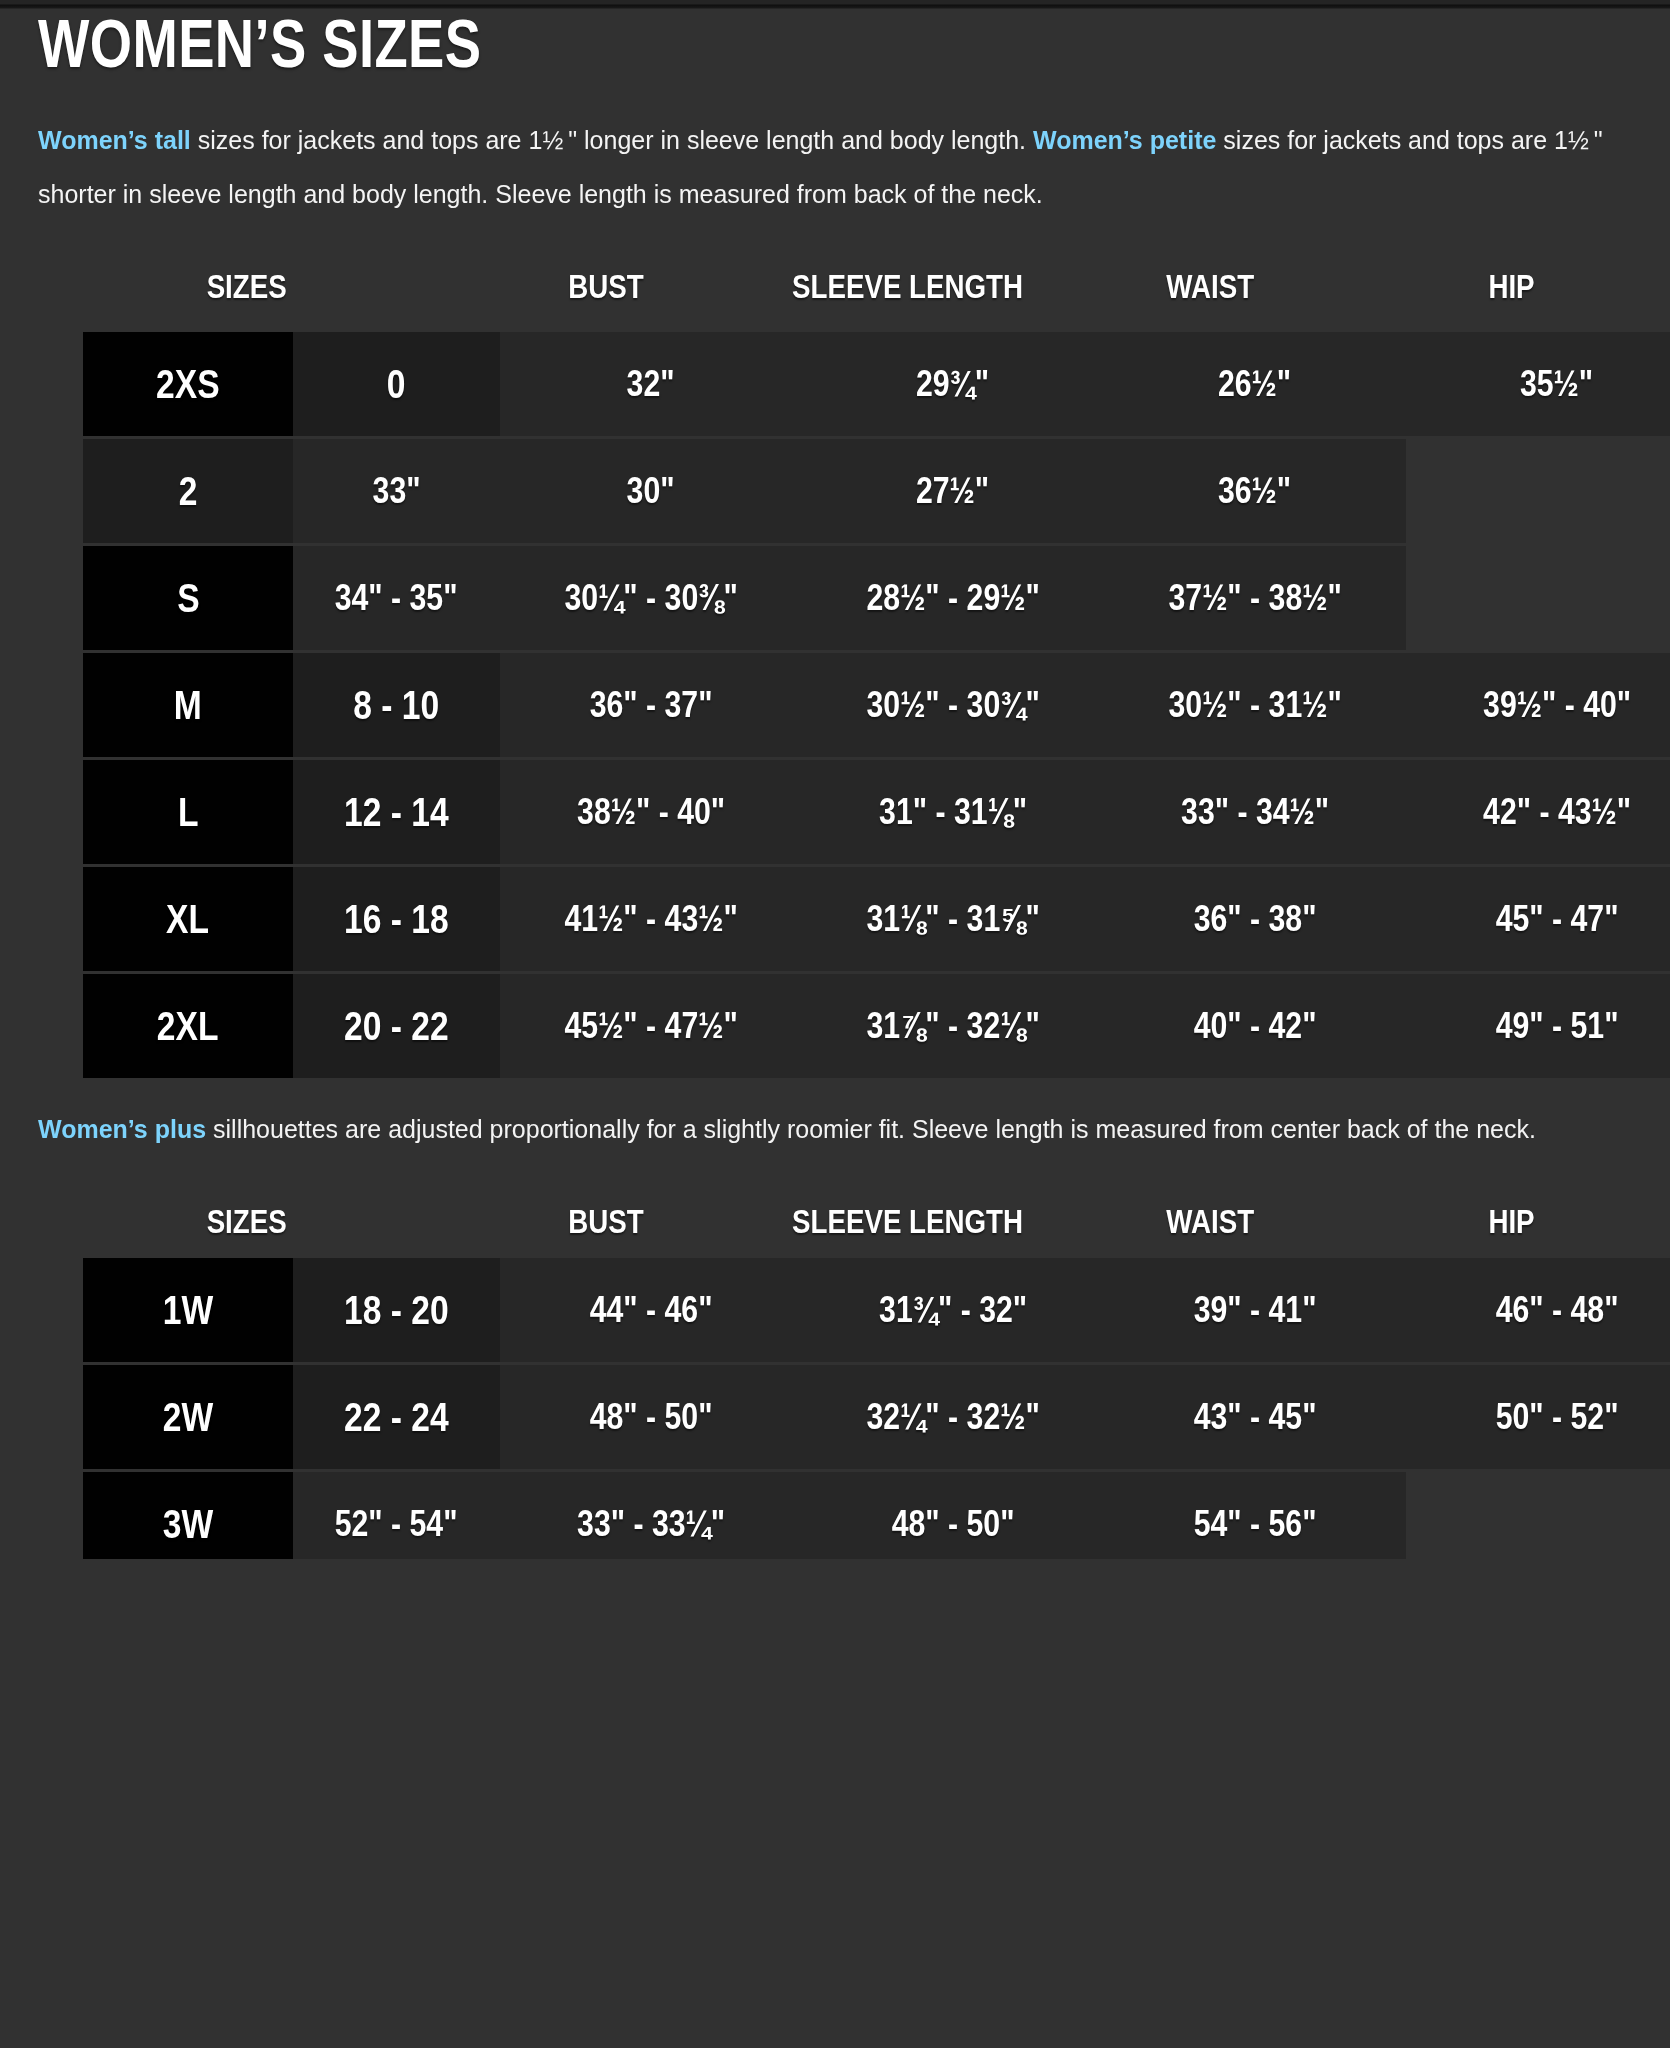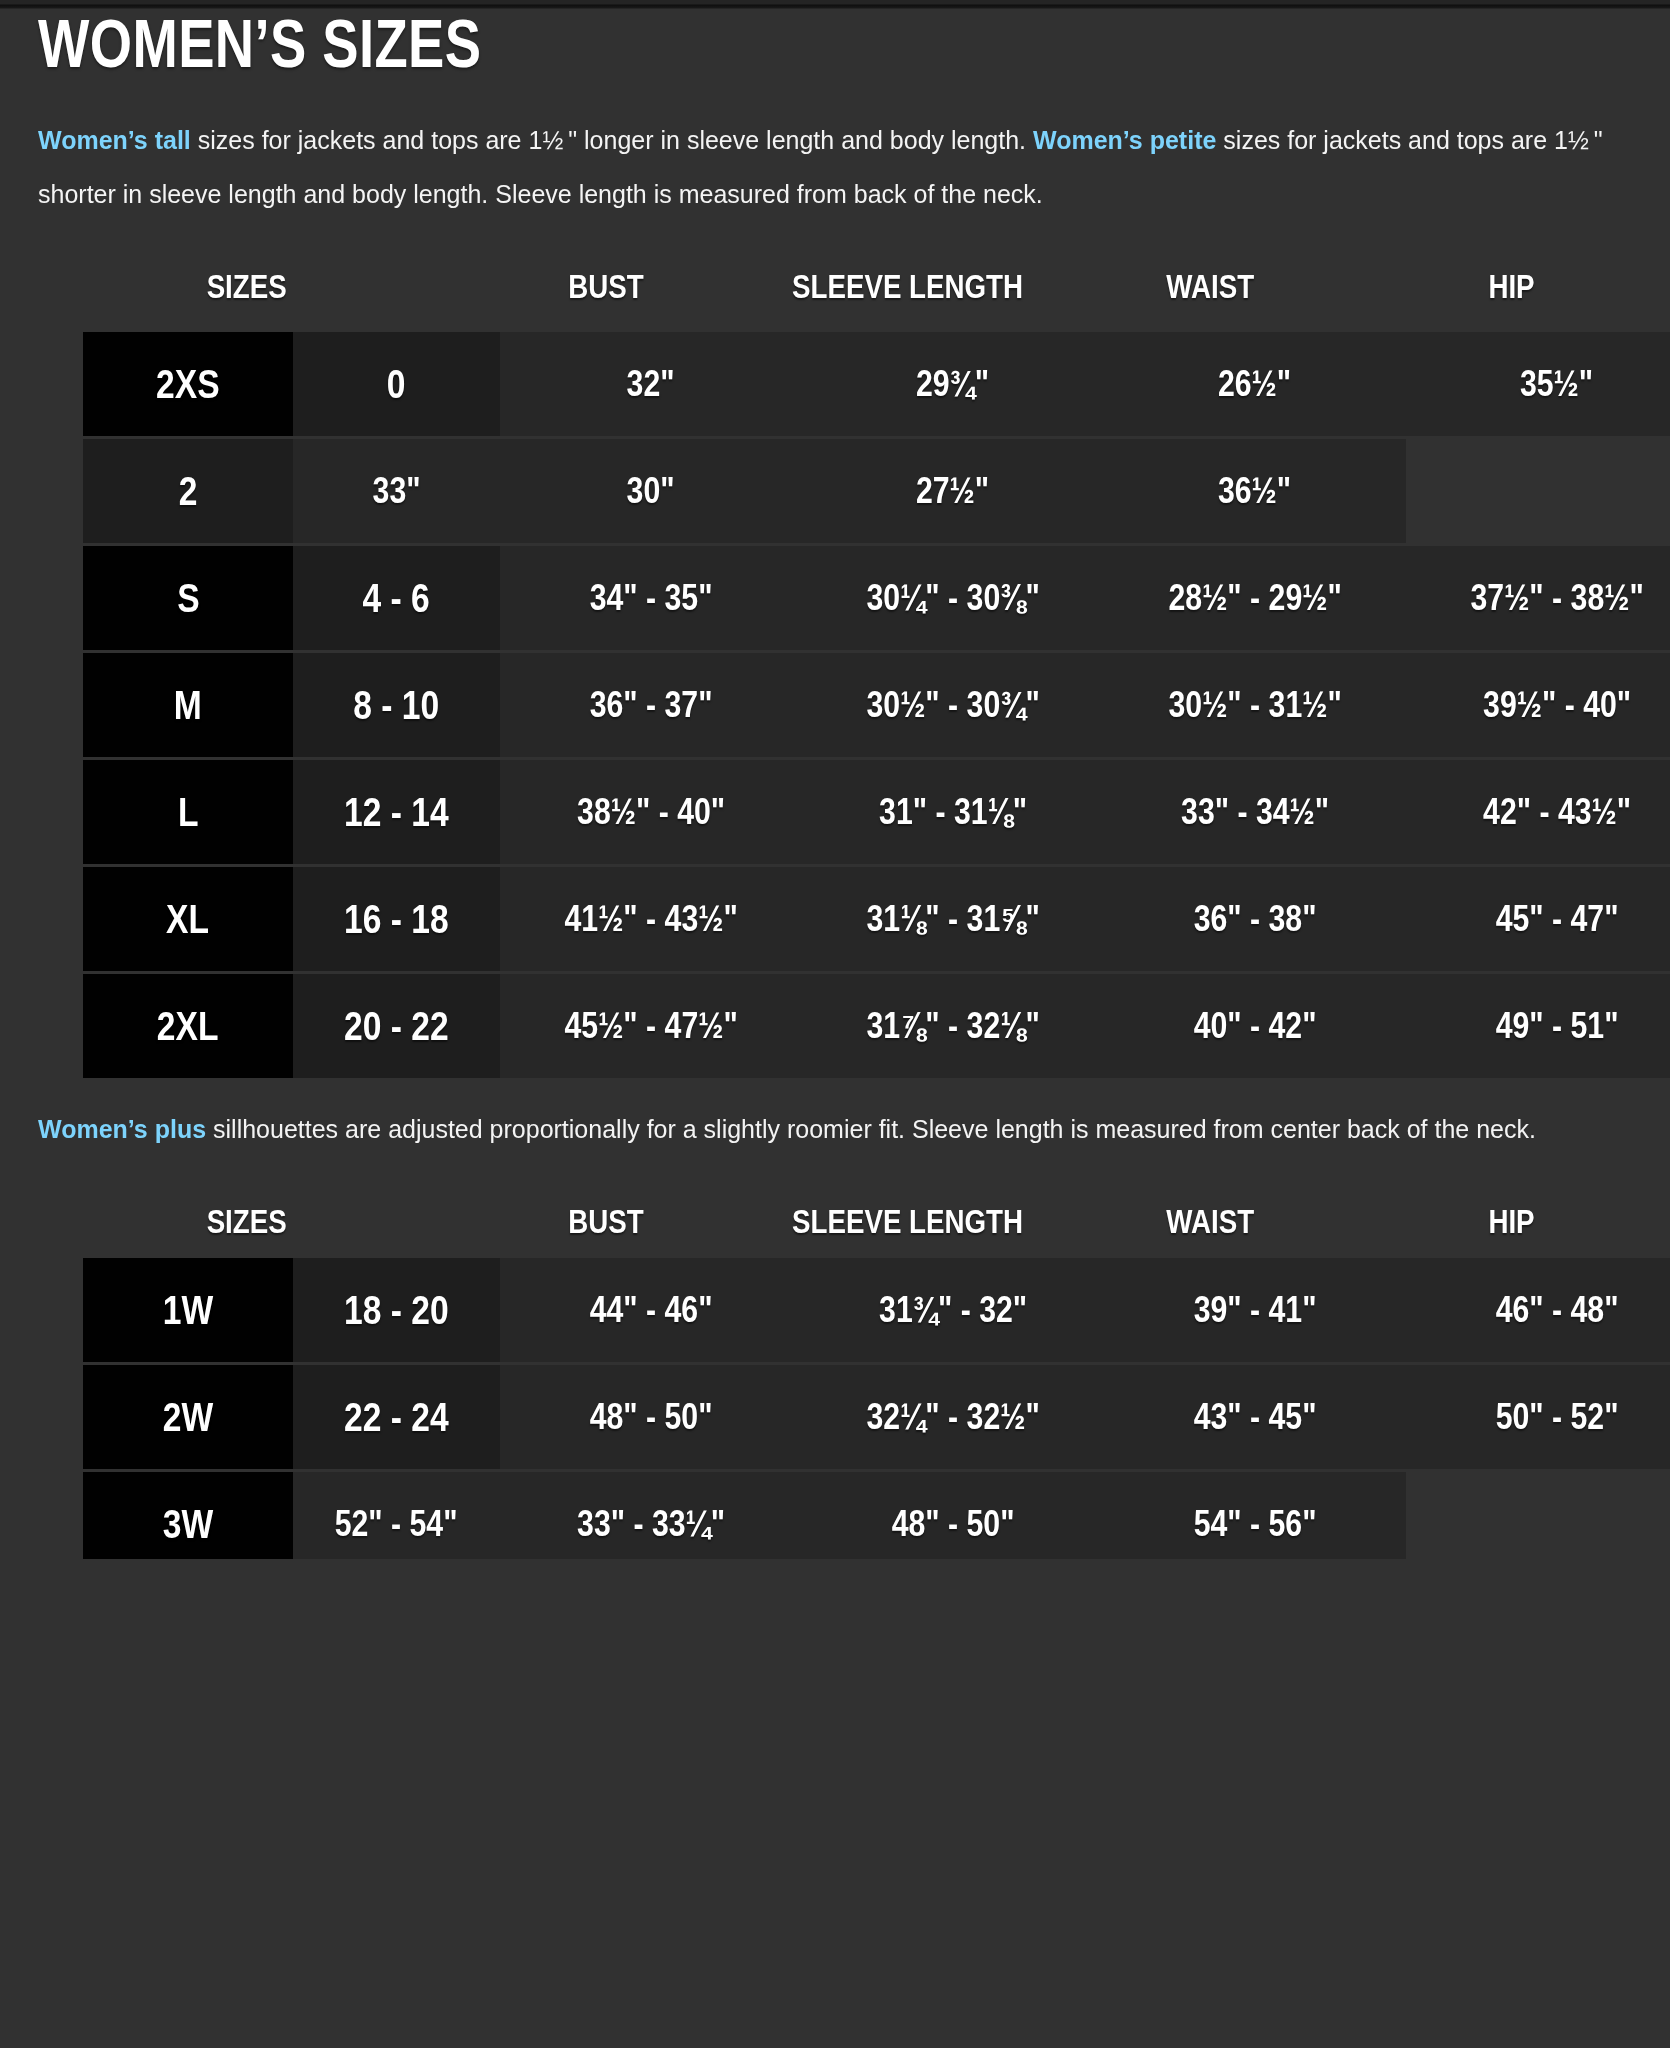--- a/index.html
+++ b/index.html
@@ -148,23 +148,20 @@
             <span class="cond">27½"</span>
           </div>
         <div class="td">
             <span class="cond">36½"</span>
           </div>
       </div>
       <div class="trow">
         <div class="td c1">
             <span class="cond">S</span>
           </div>
-        <div class="td c2">
-            <span class="cond">4 - 6</span>
-          </div>
         <div class="td">
             <span class="cond">34" - 35"</span>
           </div>
         <div class="td">
             <span class="cond">30¼" - 30⅜"</span>
           </div>
         <div class="td">
             <span class="cond">28½" - 29½"</span>
           </div>
         <div class="td">

